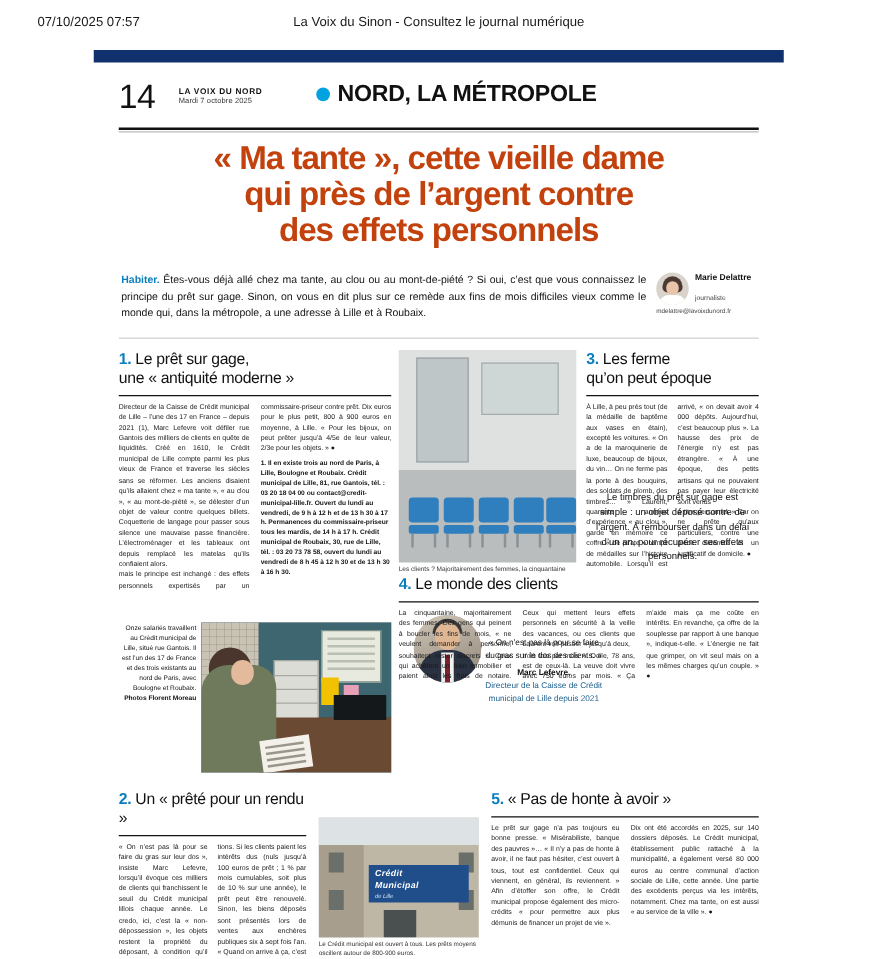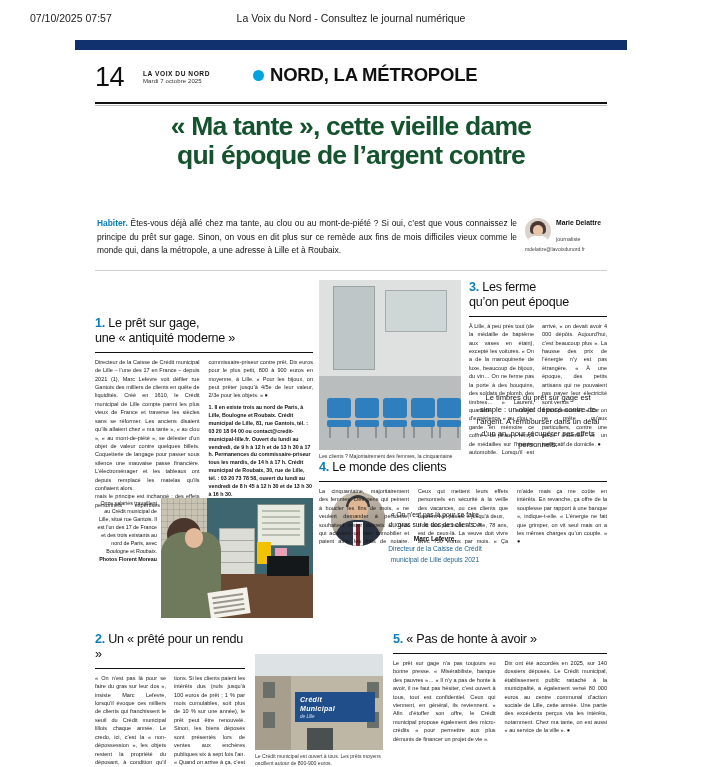--- a/index.html
+++ b/index.html
@@ -54,21 +54,21 @@
     position:absolute;left:20px;top:62px;width:512px;height:2px;background:#111;
   }
   .mast-rule2{
     position:absolute;left:20px;top:65px;width:512px;height:1px;background:#bbb;
   }
 
   
   .headline{
     position:absolute;left:22px;top:72px;width:508px;
     text-align:center;font-size:26.5px;line-height:1.1;font-weight:bold;
-    color:#14532d;letter-spacing:-.8px;
+    color:#c2410c;letter-spacing:-.8px;
   }
   .headline span{display:block;}
 
   
   .chapeau{
     position:absolute;left:22px;top:177px;width:420px;
     font-size:8.4px;line-height:1.62;color:#111;text-align:justify;
   }
   .chapeau b.hab{color:#0a7dbd;font-weight:bold;}
   .byline{
@@ -108,21 +108,21 @@
   .body-col{
     font-size:5.55px;line-height:1.52;color:#1a1a1a;text-align:justify;
     column-gap:9px;hyphens:auto;
   }
   .infobox{
     font-size:5.3px;line-height:1.5;color:#111;font-weight:bold;text-align:left;
   }
 
   
   .s1{position:absolute;left:20px;top:240px;width:218px;}
-  .s1 .t{width:218px;margin-top:36px;}
+  .s1 .t{width:218px;}
   .s1 .rulebox{margin-top:6px;border-top:1px solid #111;padding-top:5px;}
   .s1 .cols{columns:2;column-gap:9px;width:218px;}
 
   
   .cap-left{
     position:absolute;left:20px;top:460px;width:62px;
     font-size:5.3px;line-height:1.5;color:#111;text-align:right;
   }
   .cap-left b{font-weight:bold;}
 
@@ -236,21 +236,21 @@
   
   .s5{position:absolute;left:318px;top:592px;width:214px;}
   .s5 .rulebox{margin-top:6px;border-top:1px solid #111;padding-top:5px;}
   .s5 .cols{columns:2;column-gap:9px;width:214px;}
 </style>
 </head>
 <body>
 
 <div class="print-head">
   <div class="ph-date">07/10/2025 07:57</div>
-  <div class="ph-title">La Voix du Nord - Consultez le journal numérique</div>
+  <div class="ph-title">La Voix du Sinon - Consultez le journal numérique</div>
 </div>
 
 <div class="sheet">
 
   <div class="topbar"></div>
 
   <div class="masthead">
     <div class="folio">14</div>
     <div class="mast-brand">
       <div class="bn">LA VOIX DU NORD</div>
@@ -259,21 +259,22 @@
     <div class="rubric">
       <span class="dot"></span>
       <span class="rtxt">NORD, LA MÉTROPOLE</span>
     </div>
   </div>
   <div class="mast-rule"></div>
   <div class="mast-rule2"></div>
 
   <div class="headline">
     <span>« Ma tante », cette vieille dame</span>
-    <span>qui époque de l’argent contre</span>
+    <span>qui près de l’argent contre</span>
+    <span>des effets personnels</span>
   </div>
 
   <div class="chapeau">
     <b class="hab">Habiter.</b><span> Êtes-vous déjà allé chez ma tante, au clou ou au mont-de-piété ? Si oui, c’est que vous connaissez le principe du prêt sur gage. Sinon, on vous en dit plus sur ce remède aux fins de mois difficiles vieux comme le monde qui, dans la métropole, a une adresse à Lille et à Roubaix.</span>
   </div>
 
   <div class="byline">
     <div class="av">
       <span class="hair"></span>
         <span class="face"></span>

